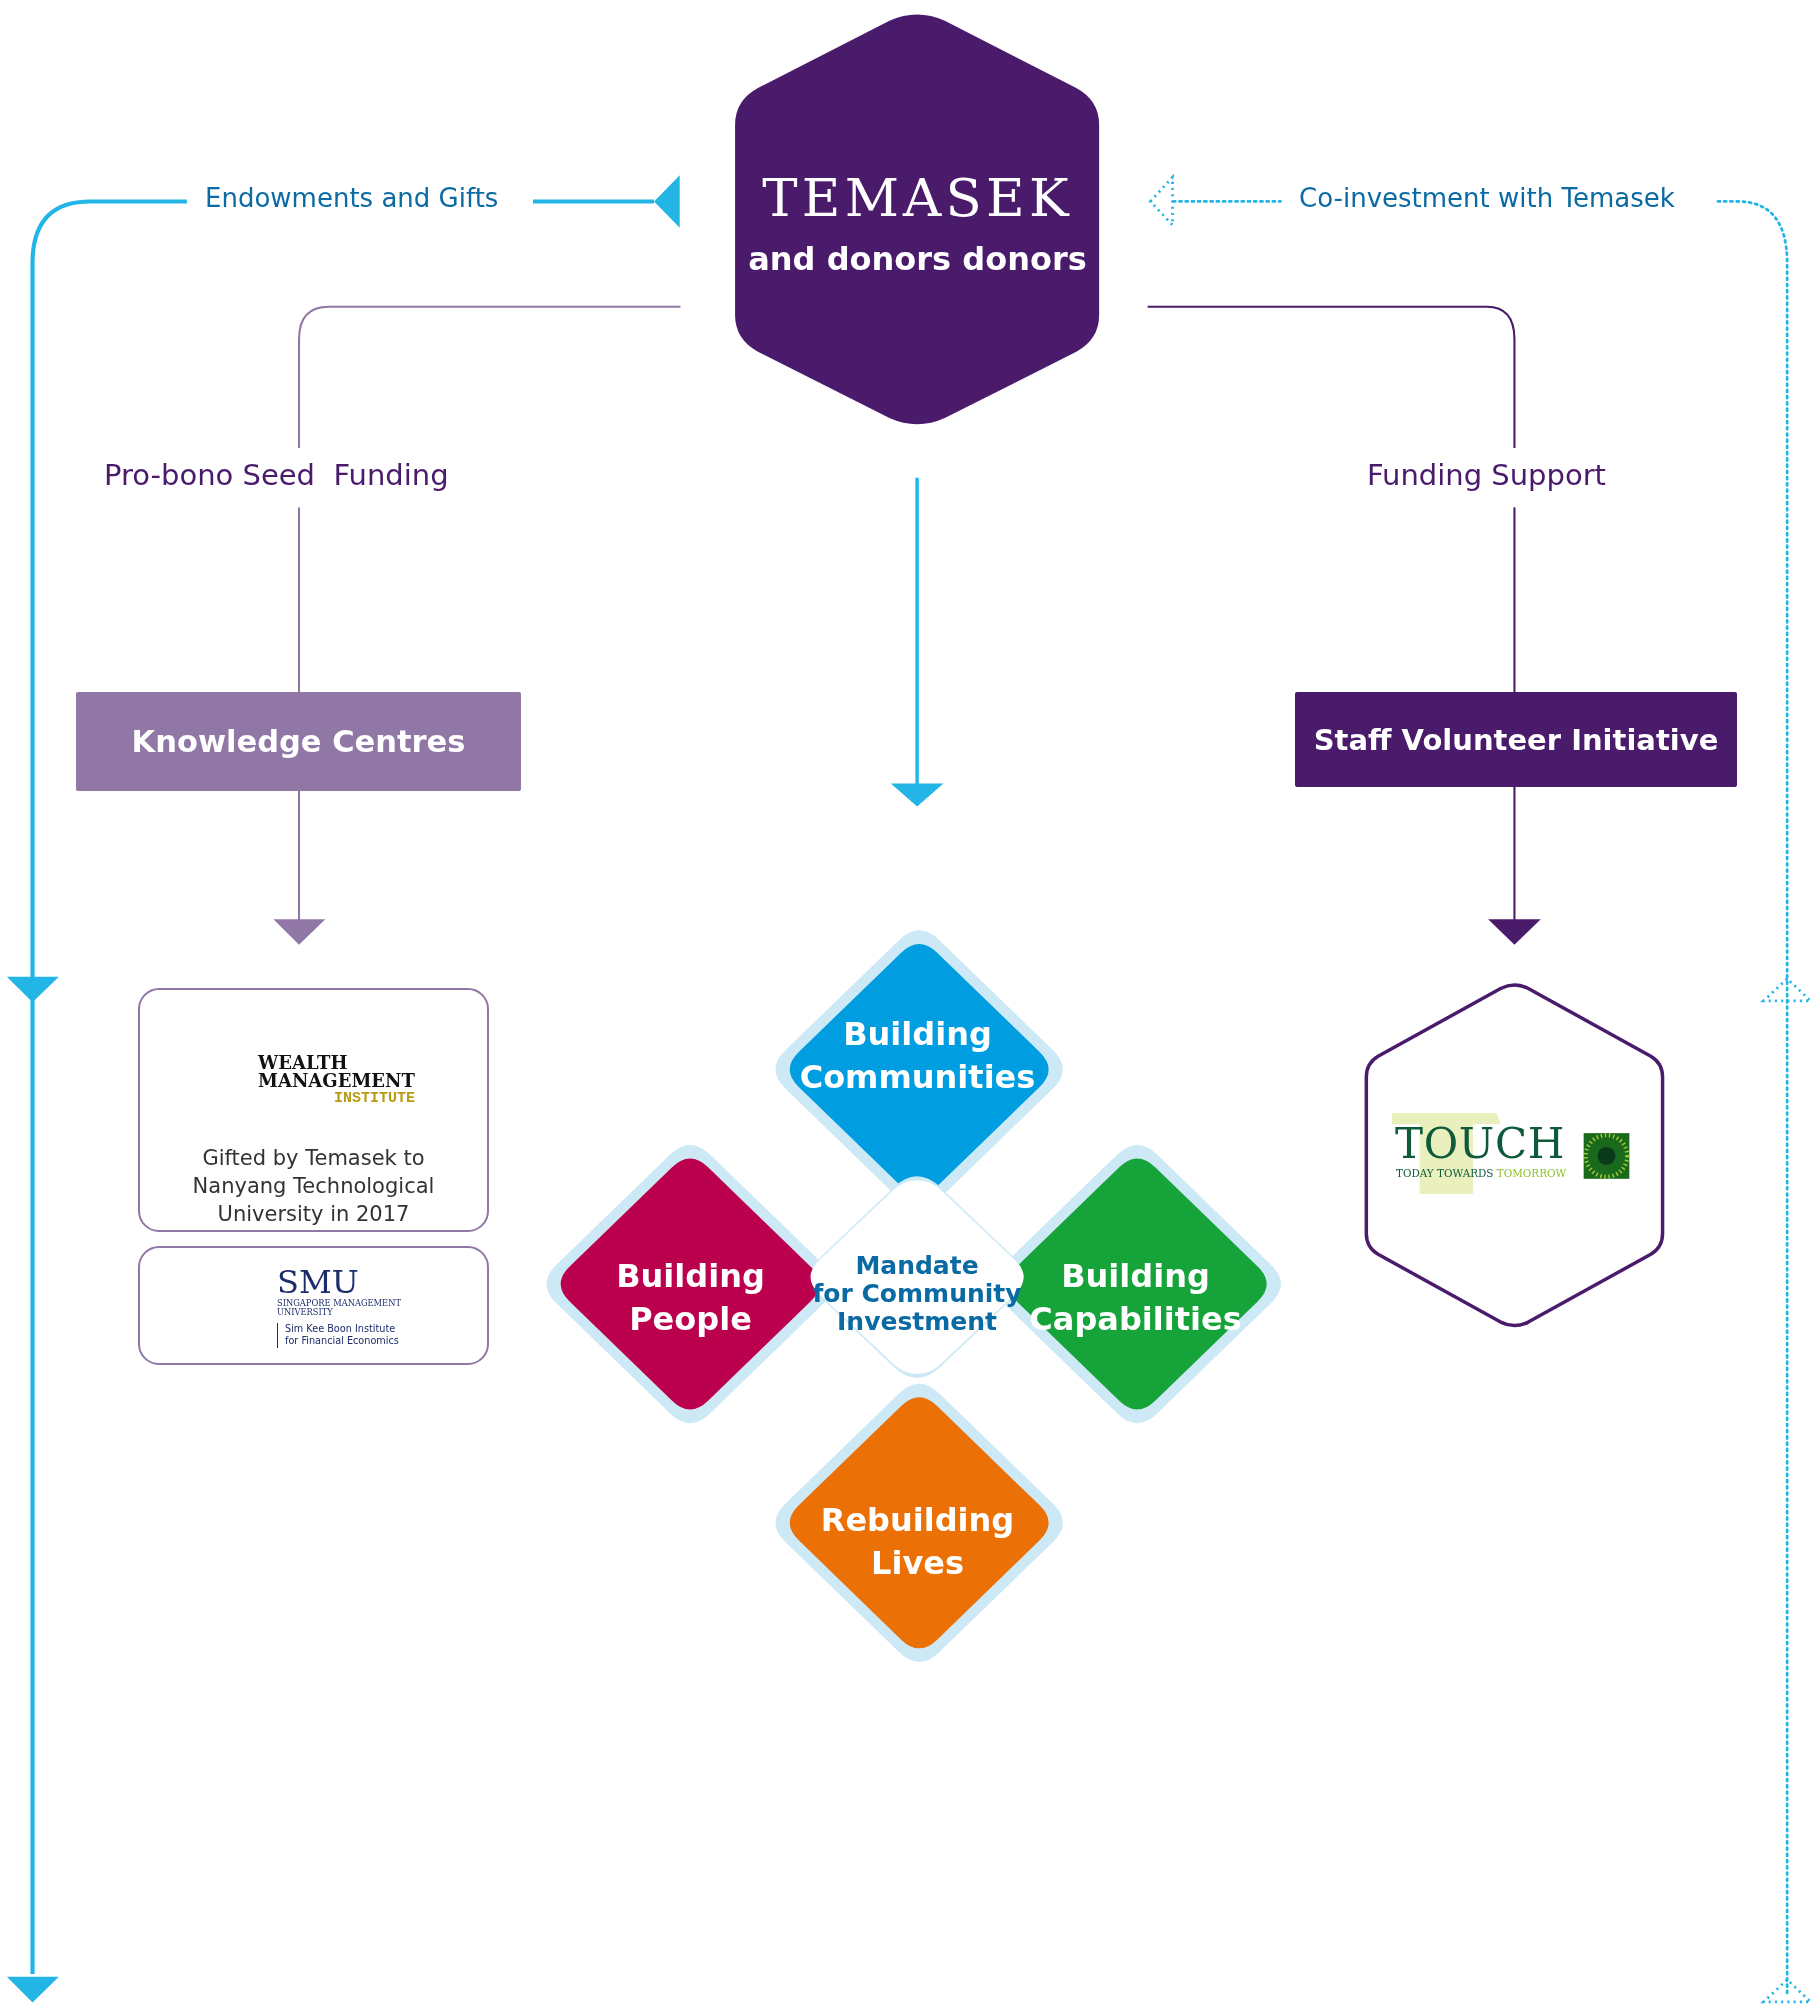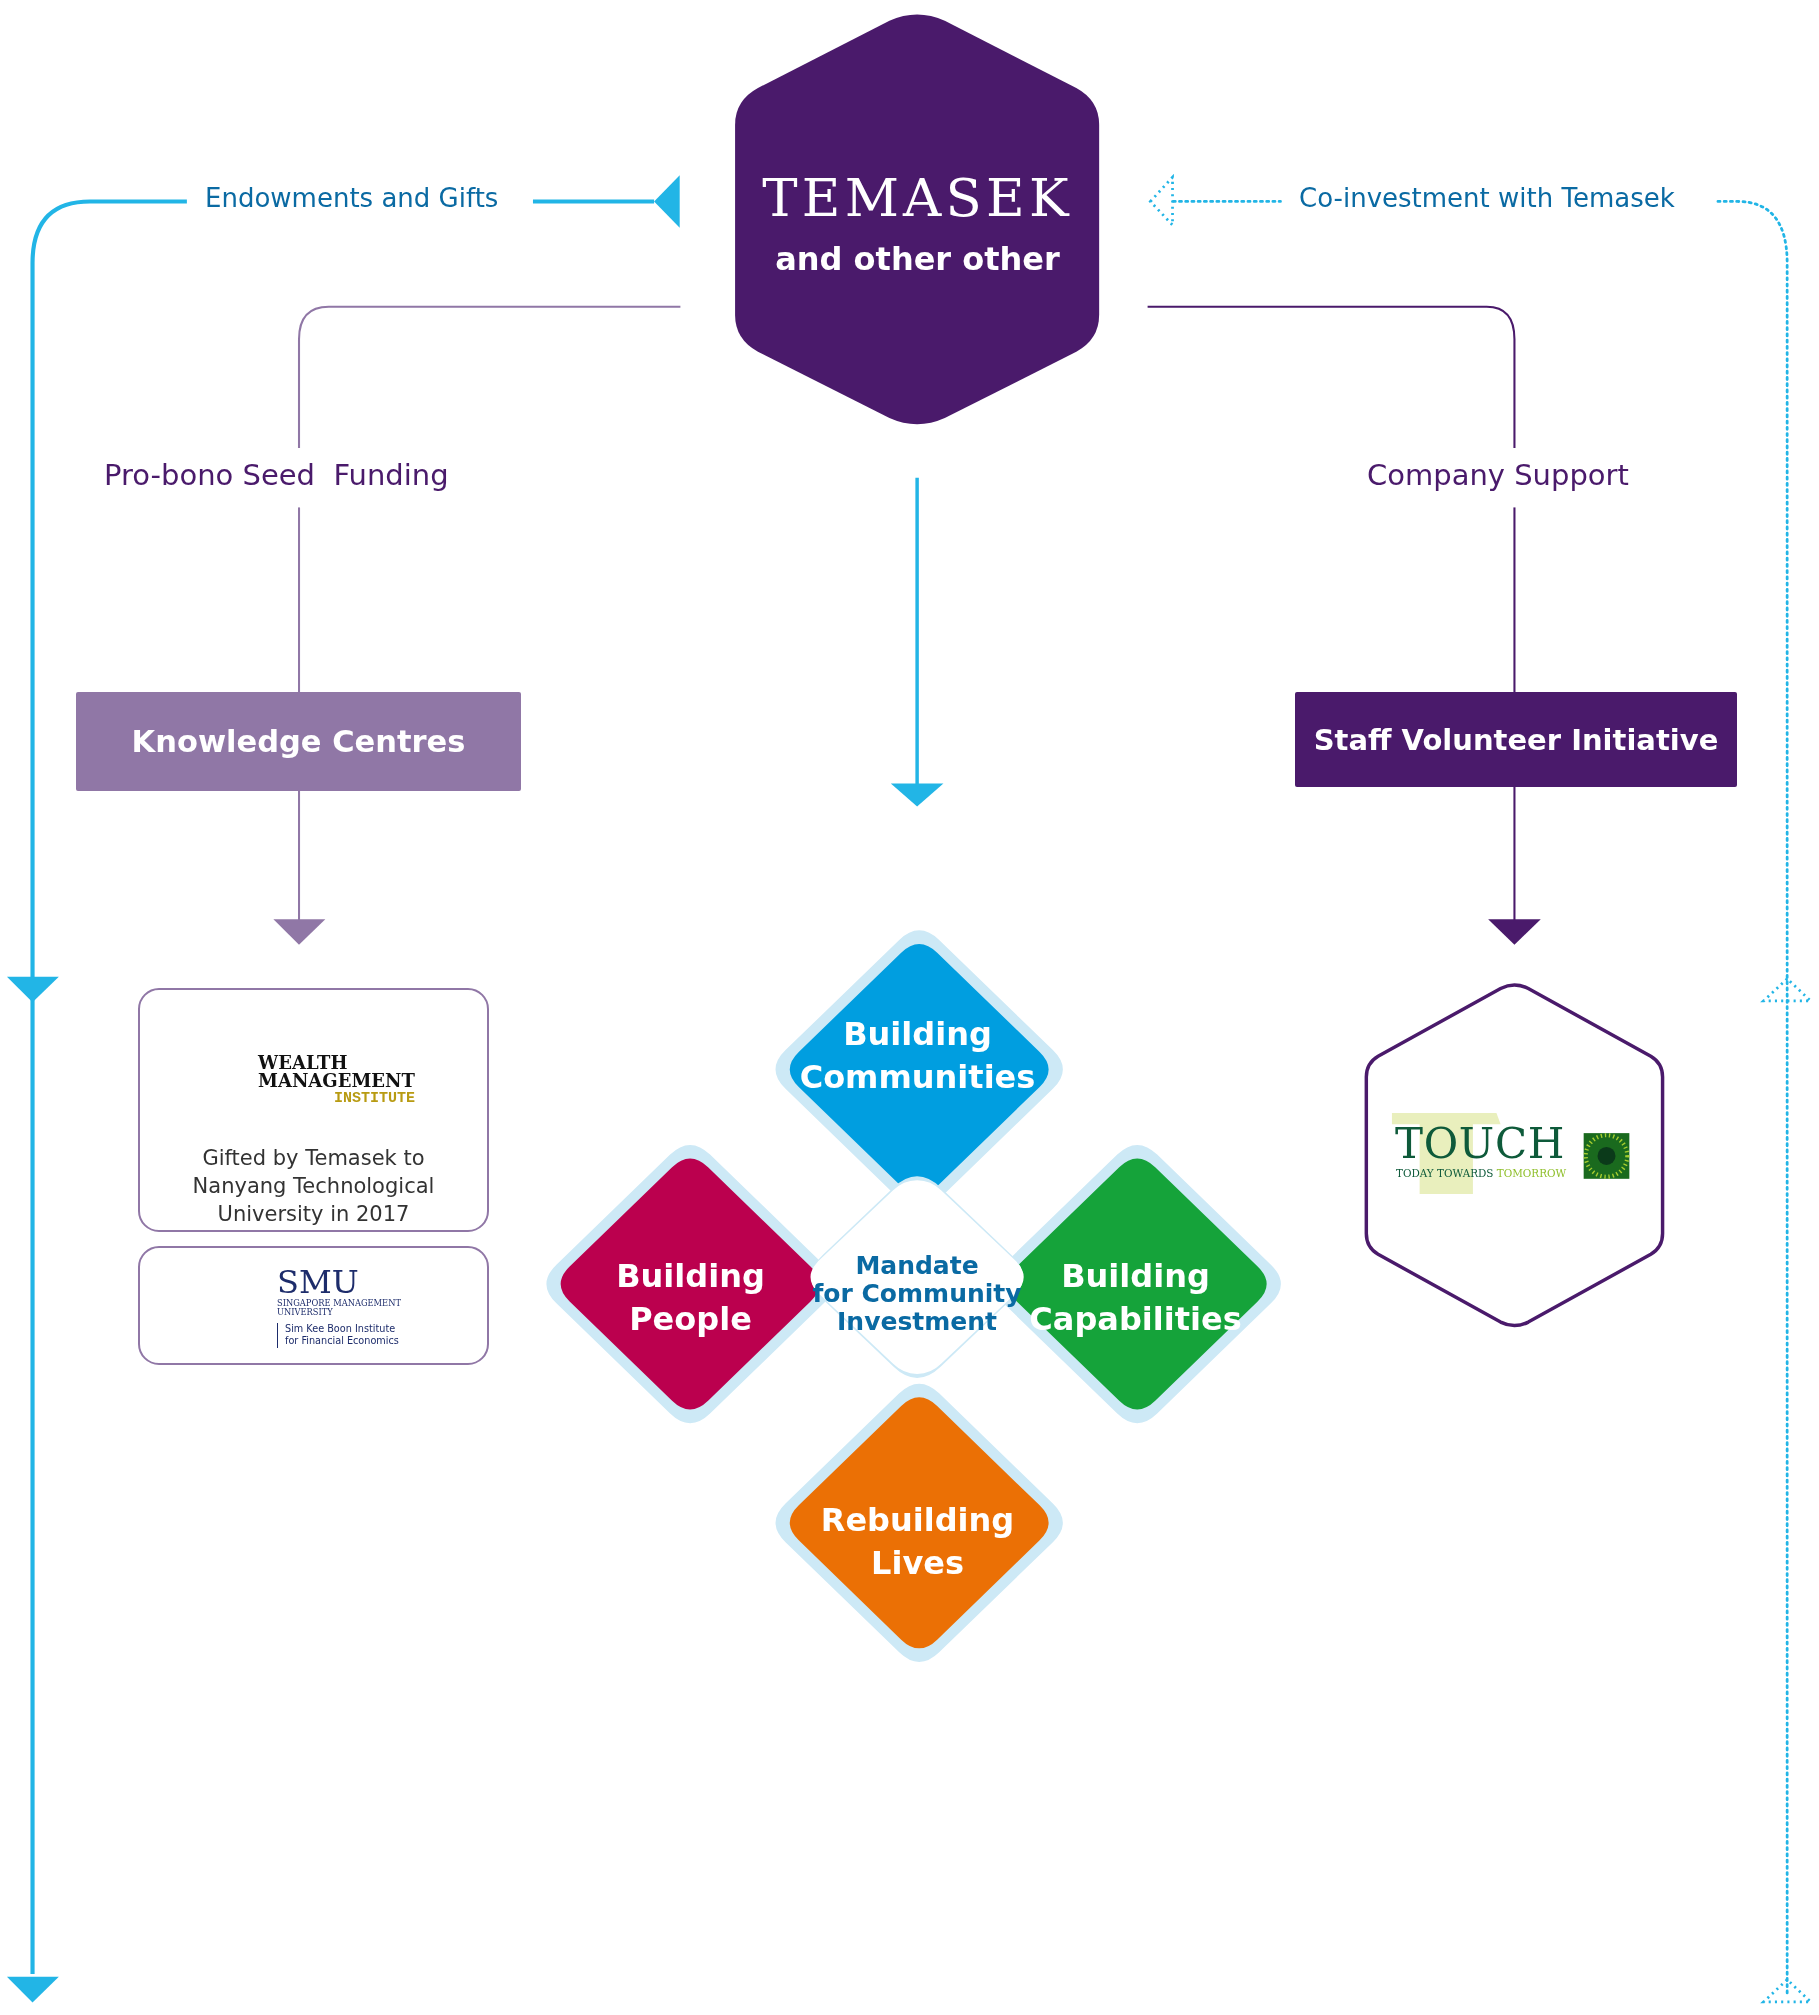--- a/index.html
+++ b/index.html
@@ -92,27 +92,27 @@
     <rect x="2288" y="1637" width="66" height="66" fill="#1a6a1e"></rect>
     <circle cx="2321" cy="1670" r="30" fill="none" stroke="#a6cc2f" stroke-width="6" stroke-dasharray="2 4"></circle>
     <circle cx="2321" cy="1670" r="13" fill="#0b3a1a"></circle>
   </g>
 </svg>
 
 <div class="hex-title" style="top:158px;">
   <div class="t1">TEMASEK</div>
 </div>
 <div class="hex-title" style="top:240px;">
-  <div class="t2">and other other</div>
+  <div class="t2">and donors donors</div>
 </div>
 
 <div class="lbl flow-label-blue" style="left:205px; top:183px;">Endowments and Gifts</div>
 <div class="lbl flow-label-blue" style="left:1299px; top:183px;">Co-investment with Temasek</div>
 <div class="lbl flow-label" style="left:104px; top:458px; white-space:pre;">Pro-bono Seed  Funding</div>
-<div class="lbl flow-label" style="left:1367px; top:458px;">Company Support</div>
+<div class="lbl flow-label" style="left:1367px; top:458px;">Funding Support</div>
 
 <div class="box" style="left:76px; top:692px; width:445px; height:99px; background:#9077a6;">
   <span>Knowledge Centres</span>
 </div>
 <div class="box" style="left:1295px; top:692px; width:442px; height:95px; background:#4a1a6b; font-size:29px;">
   <span>Staff Volunteer Initiative</span>
 </div>
 
 <div class="logo-card" style="left:138px; top:988px; width:351px; height:244px;">
   <div style="position:absolute; left:118px; top:64px; font-family:'DejaVu Serif',serif; font-weight:bold; color:#111; font-size:18px; line-height:18px;">

